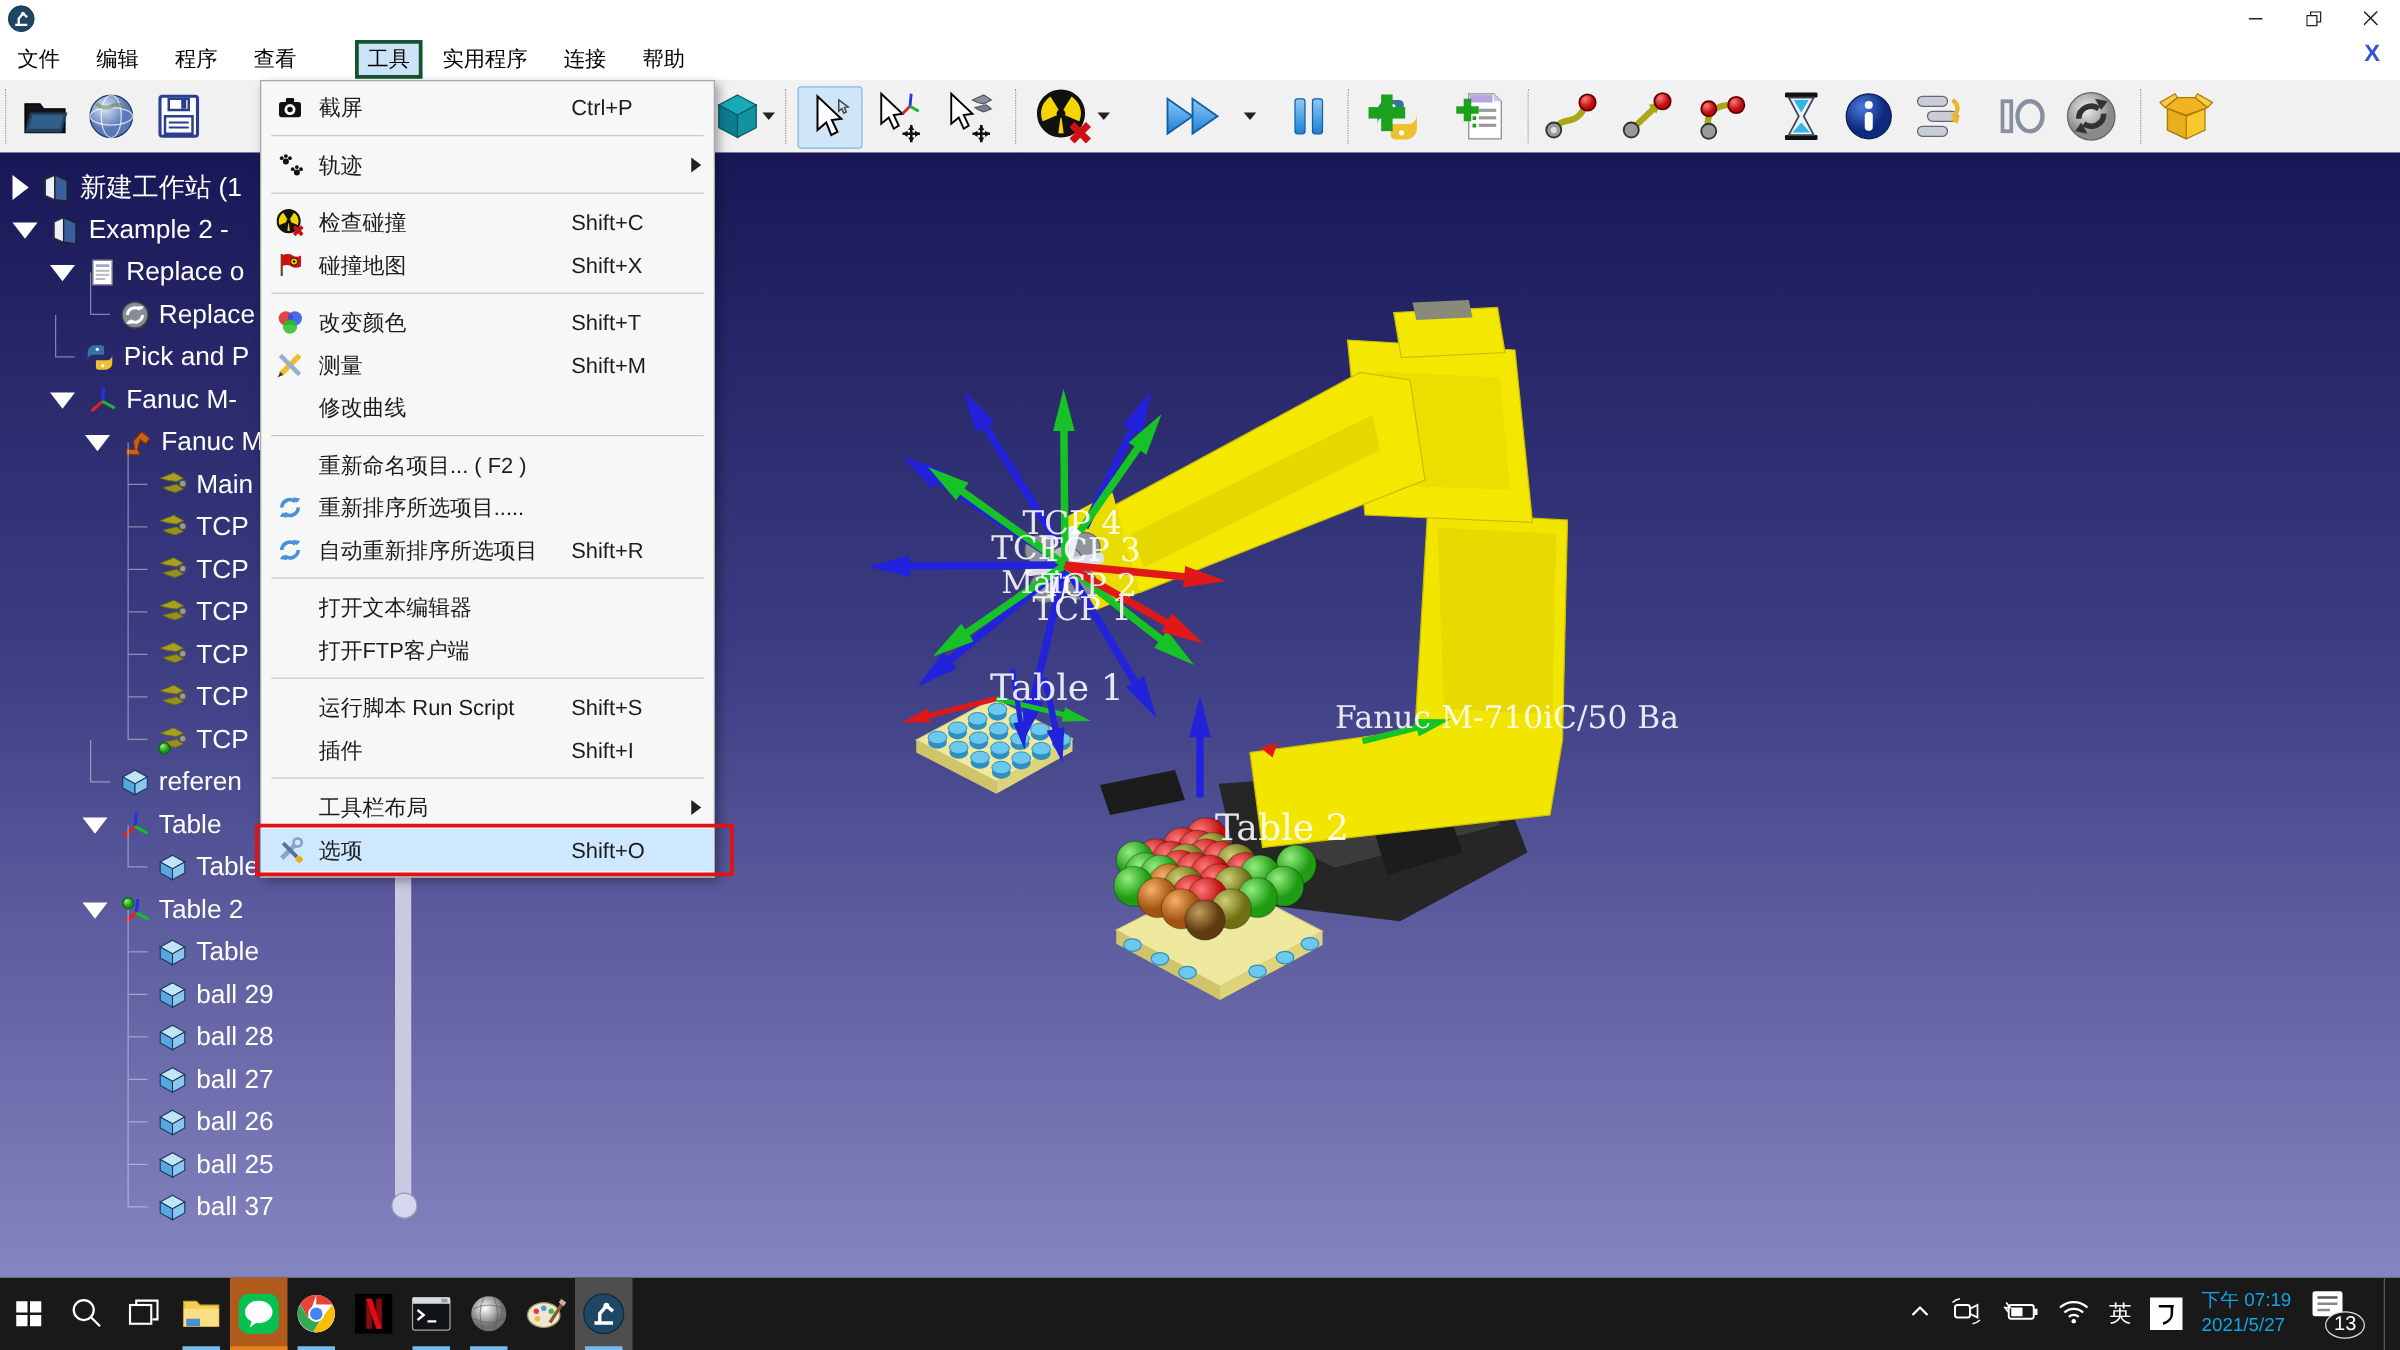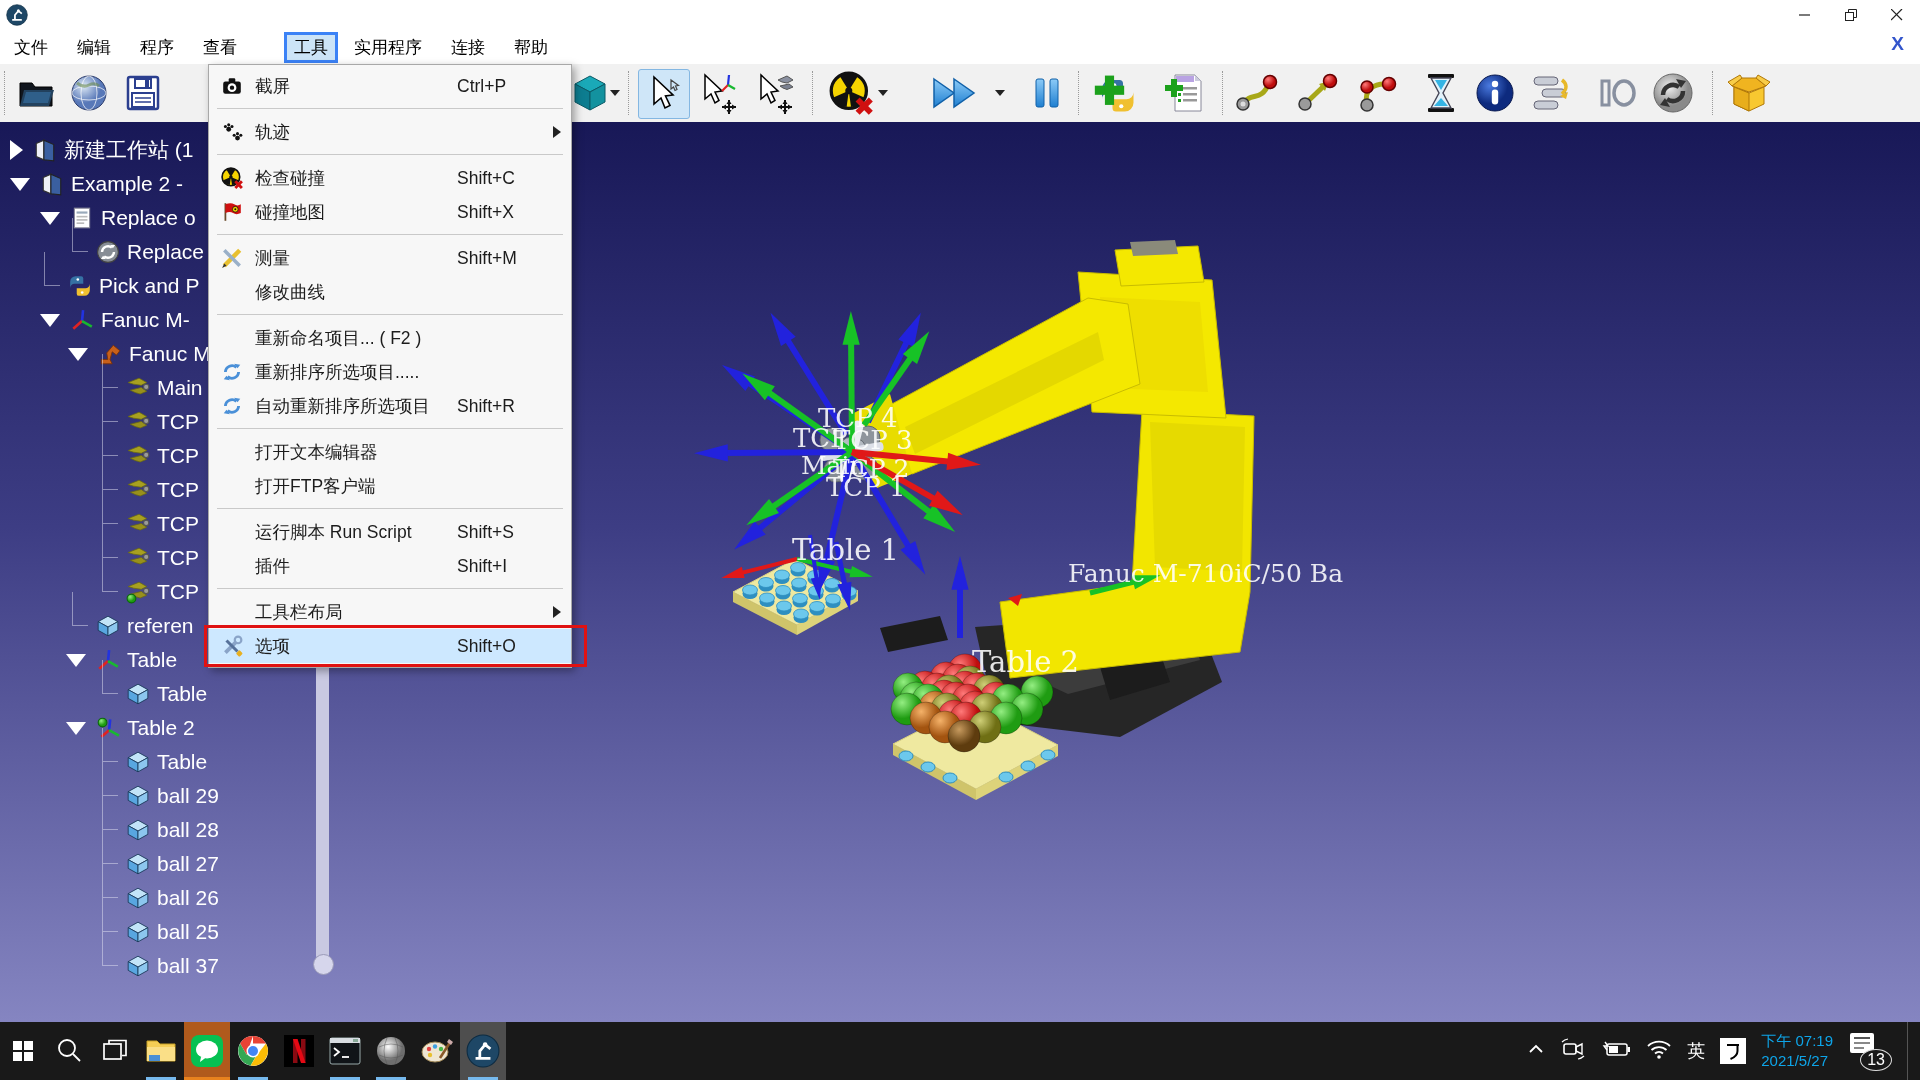--- a/index.html
+++ b/index.html
@@ -6,21 +6,21 @@
     font-family:"Liberation Sans","DejaVu Sans",sans-serif;background:#fff;position:relative;}
   
   .titlebar{position:absolute;top:0;left:0;right:0;height:30px;background:#fff;display:flex;align-items:center;}
   .titlebar .logo{width:22px;height:22px;margin:0 8px 0 6px;}
   .titlebar .title{font-size:15px;color:#111;}
   .wincaps{margin-left:auto;display:flex;}
   .wincap{width:46px;height:30px;display:flex;align-items:center;justify-content:center;}
   
   .menubar{position:absolute;top:30px;left:0;right:0;height:34px;background:#fff;display:flex;align-items:center;font-size:17px;color:#000;text-align:center;}
   .mb-item{padding:4px 10px;margin-right:9px;}
-  .mb-item.active{background:#cce4f7;border:3px solid #3b82f6;padding:1px 7px;margin-left:28px;margin-right:6px;}
+  .mb-item.active{background:#cce4f7;border:3px solid #14532d;padding:1px 7px;margin-left:28px;margin-right:6px;}
   .panel-close{position:absolute;right:16px;top:3px;color:#3355cc;font-weight:bold;font-size:19px;}
   
   .toolbar{position:absolute;top:64px;left:0;right:0;height:58px;background:#f1f1f1;border-bottom:1px solid #cfcfcf;}
   .tbtn{position:absolute;top:5px;width:50px;height:48px;display:flex;align-items:center;justify-content:center;border-radius:3px;}
   .tbtn.active{background:#cfe6f8;border:1px solid #84b7e2;}
   .tsep{position:absolute;top:7px;height:44px;border-left:1px dotted #9a9a9a;}
   .dd{width:0;height:0;border-left:5px solid transparent;border-right:5px solid transparent;border-top:6px solid #222;position:absolute;top:26px;}
   
   .main{position:absolute;top:122px;left:0;width:1920px;height:900px;
     background:linear-gradient(180deg,#181857 0%,#3d3d84 45%,#8585c1 100%);}
@@ -856,20 +856,30 @@
           </svg>
         </span>
         <span class="lbl">碰撞地图</span>
         <span class="sc">Shift+X</span>
         <span class="sub"></span>
       </div>
     <div class="msep"></div>
     <div class="mi">
         <span class="ic">
           <svg width="22" height="22" viewBox="0 0 20 20">
+            <use href="#m-col"></use>
+          </svg>
+        </span>
+        <span class="lbl">改变颜色</span>
+        <span class="sc">Shift+T</span>
+        <span class="sub"></span>
+      </div>
+    <div class="mi">
+        <span class="ic">
+          <svg width="22" height="22" viewBox="0 0 20 20">
             <use href="#m-meas"></use>
           </svg>
         </span>
         <span class="lbl">测量</span>
         <span class="sc">Shift+M</span>
         <span class="sub"></span>
       </div>
     <div class="mi">
         <span class="ic"></span>
         <span class="lbl">修改曲线</span>

